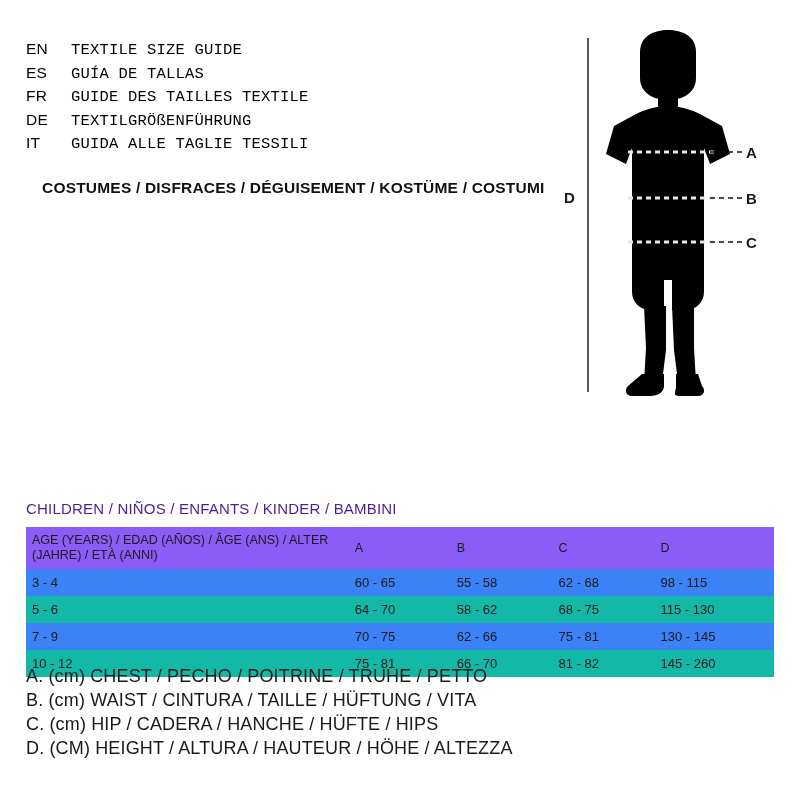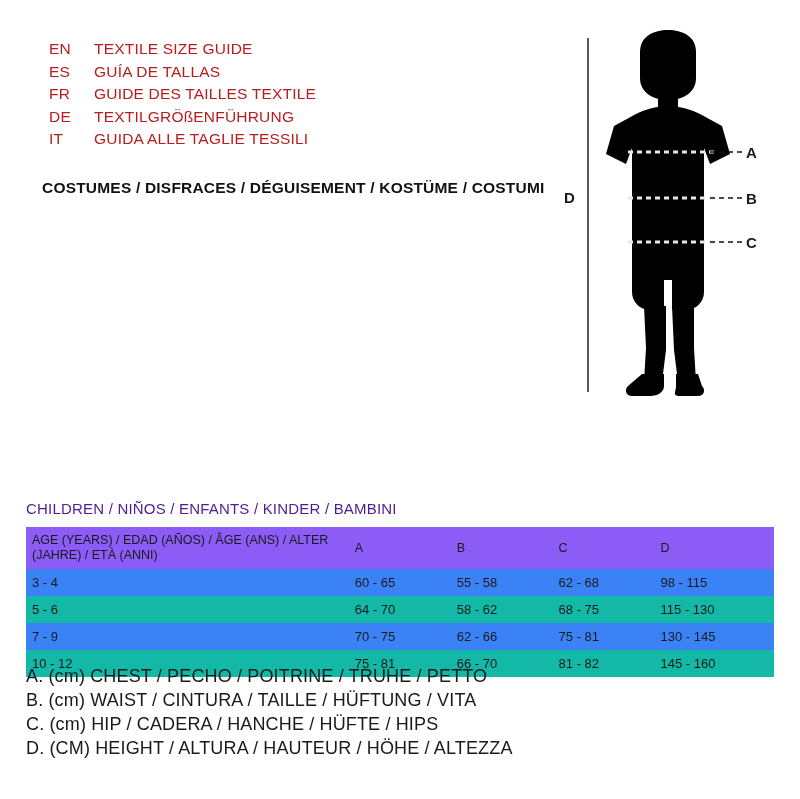--- a/index.html
+++ b/index.html
@@ -22,29 +22,29 @@
     left: 26px;
     top: 38px;
     width: 470px;
   }
   .lang-row {
     display: flex;
     align-items: baseline;
     font-size: 15.5px;
     line-height: 22.5px;
     letter-spacing: 0.2px;
-    color: #b91c1c;
-    margin-left: 23px;
+    color: #000000;
   }
   .lang-code {
     width: 45px;
     flex: 0 0 45px;
   }
   .lang-text {
     flex: 1 1 auto;
+    font-family: Liberation Mono, monospace;
   }
 
   .costumes-line {
     position: absolute;
     left: 26px;
     top: 179px;
     font-size: 15.5px;
     font-weight: bold;
     letter-spacing: 0.2px;
     color: #111111;
@@ -227,21 +227,21 @@
       <td>70 - 75</td>
       <td>62 - 66</td>
       <td>75 - 81</td>
       <td>130 - 145</td>
     </tr>
     <tr class="even">
       <td>10 - 12</td>
       <td>75 - 81</td>
       <td>66 - 70</td>
       <td>81 - 82</td>
-      <td>145 - 160</td>
+      <td>145 - 260</td>
     </tr>
   </tbody>
 </table>
 
 <div class="legend">
   <div>A. (cm) CHEST / PECHO / POITRINE / TRUHE / PETTO</div>
   <div>B. (cm) WAIST / CINTURA / TAILLE / HÜFTUNG / VITA</div>
   <div>C. (cm) HIP / CADERA / HANCHE / HÜFTE / HIPS</div>
   <div>D. (CM) HEIGHT / ALTURA / HAUTEUR / HÖHE / ALTEZZA</div>
 </div>

